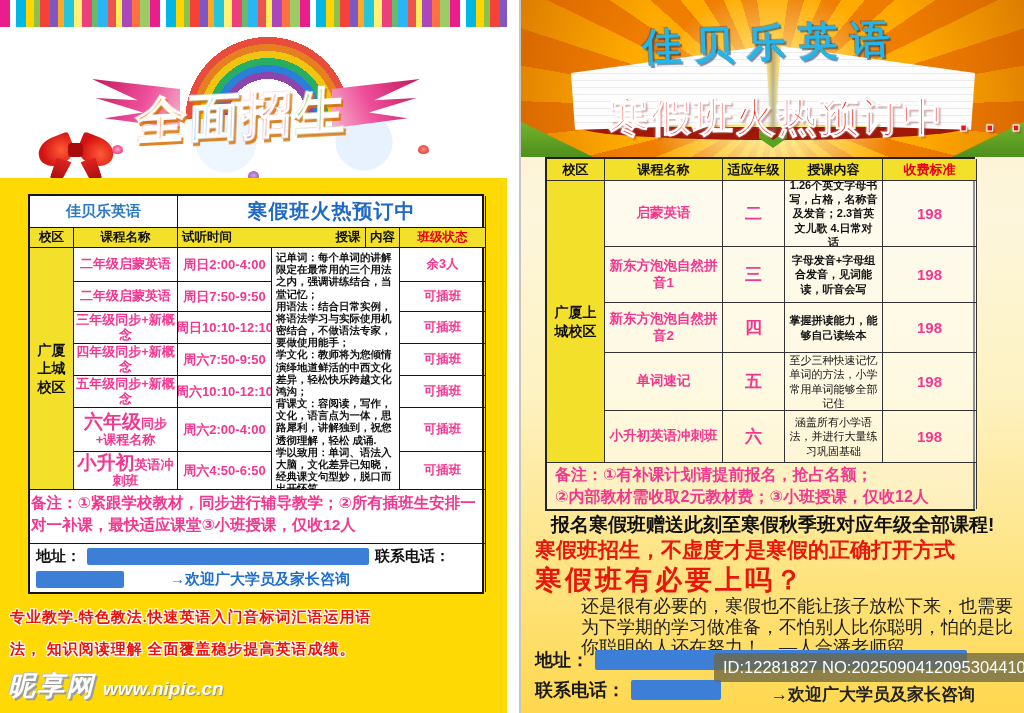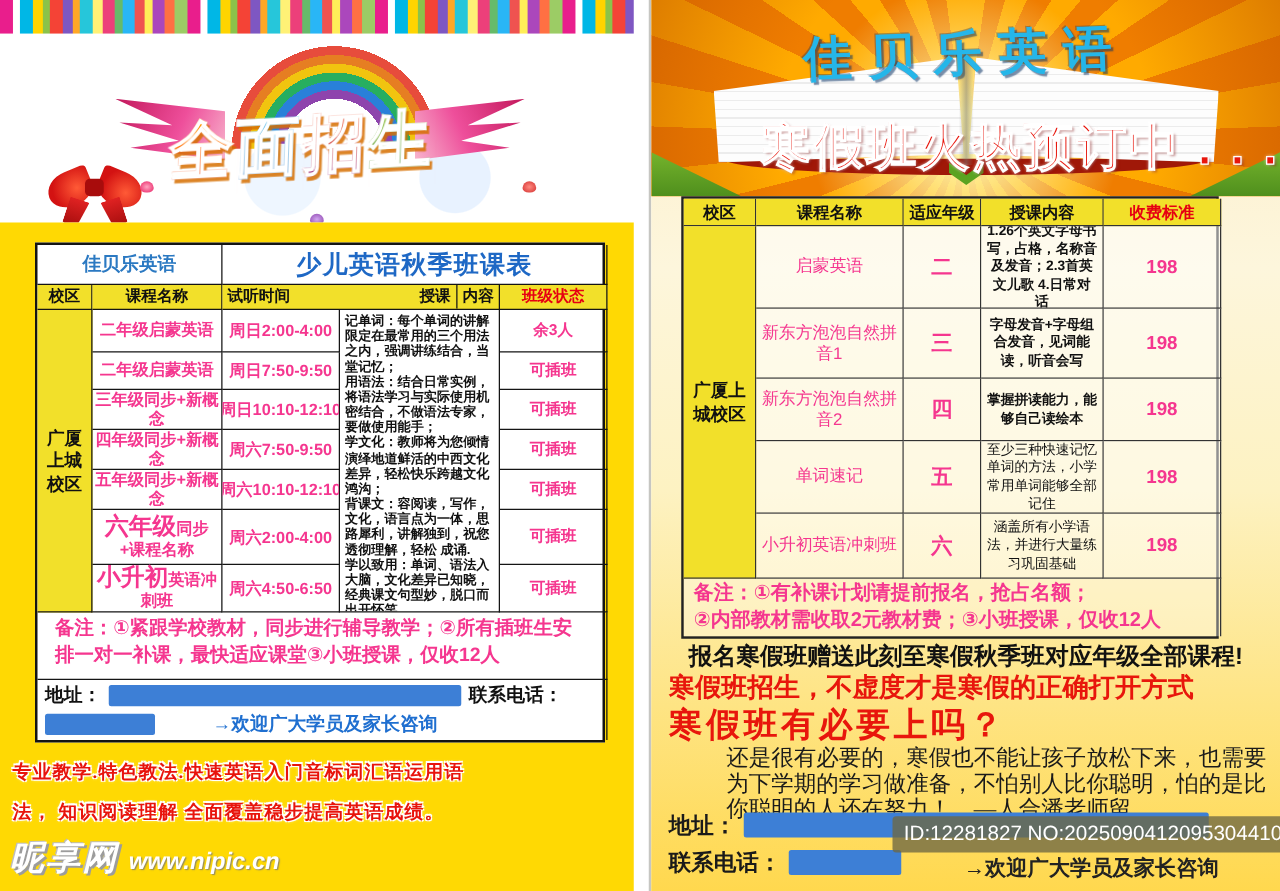--- a/index.html
+++ b/index.html
@@ -71,21 +71,21 @@
   .campus-cell { grid-row:3/10; grid-column:1; background:#f2e02a; font-weight:bold; font-size:14px;
     color:#111; line-height:1.3; padding:2px; }
   .course { color:#f5368f; font-weight:bold; font-size:13px; line-height:1.1; overflow:visible; }
   .course .big { font-size:19px; }
   .time { color:#f5368f; font-weight:bold; font-size:13px; white-space:nowrap; }
   .status { color:#f5368f; font-weight:bold; font-size:12.5px; }
   .content-cell { grid-row:3/10; grid-column:4; align-items:flex-start; justify-content:flex-start;
     text-align:left; padding:3px 4px; font-size:10.5px; font-weight:bold; line-height:1.16;
     white-space:pre-line; color:#111; }
   .notes-cell { grid-column:1/6; grid-row:10; color:#f5368f; font-weight:bold; font-size:15.5px;
-    line-height:1.45; text-align:left; padding:2px 14px; align-items:flex-start; }
+    line-height:1.45; text-align:left; padding:2px 1px; align-items:flex-start; }
   .addr-cell { grid-column:1/6; grid-row:11; flex-direction:column; align-items:stretch;
     justify-content:center; padding:2px 6px; gap:4px; border-bottom:none; }
   .addr-line { display:flex; align-items:center; gap:6px; font-weight:bold; font-size:15px; color:#111; }
   .bar { display:inline-block; height:17px; background:#3d7fd6; border-radius:2px; }
   .welcome-blue { color:#1f6fd0; font-weight:bold; font-size:15px; }
 
   .slogan { position:absolute; left:10px; width:490px; color:#e8140c; font-weight:bold;
     font-family:"Liberation Serif","DejaVu Serif",serif; font-size:15px; letter-spacing:1px;
     text-shadow:0 0 3px #fff, 1px 1px 0 #fff, -1px -1px 0 #fff, 1px -1px 0 #fff, -1px 1px 0 #fff; }
   .slogan1 { top:430px; }
@@ -129,21 +129,21 @@
   .rgrid { position:absolute; left:24px; top:157px; width:430px; display:grid;
     grid-template-columns:58px 118px 62px 98px 94px;
     grid-template-rows:22px 66px 56px 50px 58px 52px 46px;
     border:2.5px solid #222; }
   .rc { border-right:1.5px solid #333; border-bottom:1.5px solid #333; display:flex; align-items:center;
     justify-content:center; text-align:center; overflow:hidden; background:rgba(255,255,255,.5); }
   .rh { background:#f2e02a; font-weight:bold; font-size:13px; color:#111; }
   .rh-fee { color:#e60012; }
   .rcampus { grid-row:2/7; grid-column:1; background:#f2e02a; font-weight:bold; font-size:14px;
     color:#111; line-height:1.3; padding:2px; }
-  .rcourse { color:#f5368f; font-weight:normal; font-size:13.5px; line-height:1.25; padding:1px 3px; }
+  .rcourse { color:#f5368f; font-weight:bold; font-size:13.5px; line-height:1.25; padding:1px 3px; }
   .rgrade { color:#f5368f; font-weight:bold; font-size:17px; }
   .rcontent { font-size:11px; font-weight:bold; line-height:1.3; padding:2px 4px; color:#111; }
   .rcontent.serifed { font-family:"Liberation Serif","DejaVu Serif",serif; font-weight:normal; }
   .rfee { color:#f5368f; font-weight:bold; font-size:15px; }
   .rnotes { grid-column:1/6; grid-row:7; flex-direction:column; align-items:flex-start;
     justify-content:center; padding:2px 8px; color:#f5368f; font-weight:bold; font-size:16px;
     line-height:1.35; background:rgba(255,255,255,.35); border-bottom:none; }
 
   .promo { position:absolute; left:30px; top:512px; font-size:19px; font-weight:bold; color:#111; white-space:nowrap; }
   .redline { position:absolute; left:14px; top:536px; font-size:21px; font-weight:bold; color:#e8160c;
@@ -185,21 +185,21 @@
         <span class="bt bt1">全</span><span class="bt bt2">面</span><span class="bt bt3">招</span><span class="bt bt4">生</span>
       </div>
       <div class="butterfly bf1"></div>
       <div class="butterfly bf2"></div>
       <div class="butterfly bf3"></div>
     </div>
 
     <div class="left-body">
       <div class="lgrid">
         <div class="c brand-cell">佳贝乐英语</div>
-        <div class="c title-cell">少儿英语秋季班课表</div>
+        <div class="c title-cell">寒假班火热预订中</div>
 
         <div class="c hcell">校区</div>
         <div class="c hcell">课程名称</div>
         <div class="c hcell hcell-tc">
           <span>试听时间</span>
           <span class="sp"></span>
           <span>授课</span>
           <span class="vline"></span>
           <span>内容</span>
         </div>

